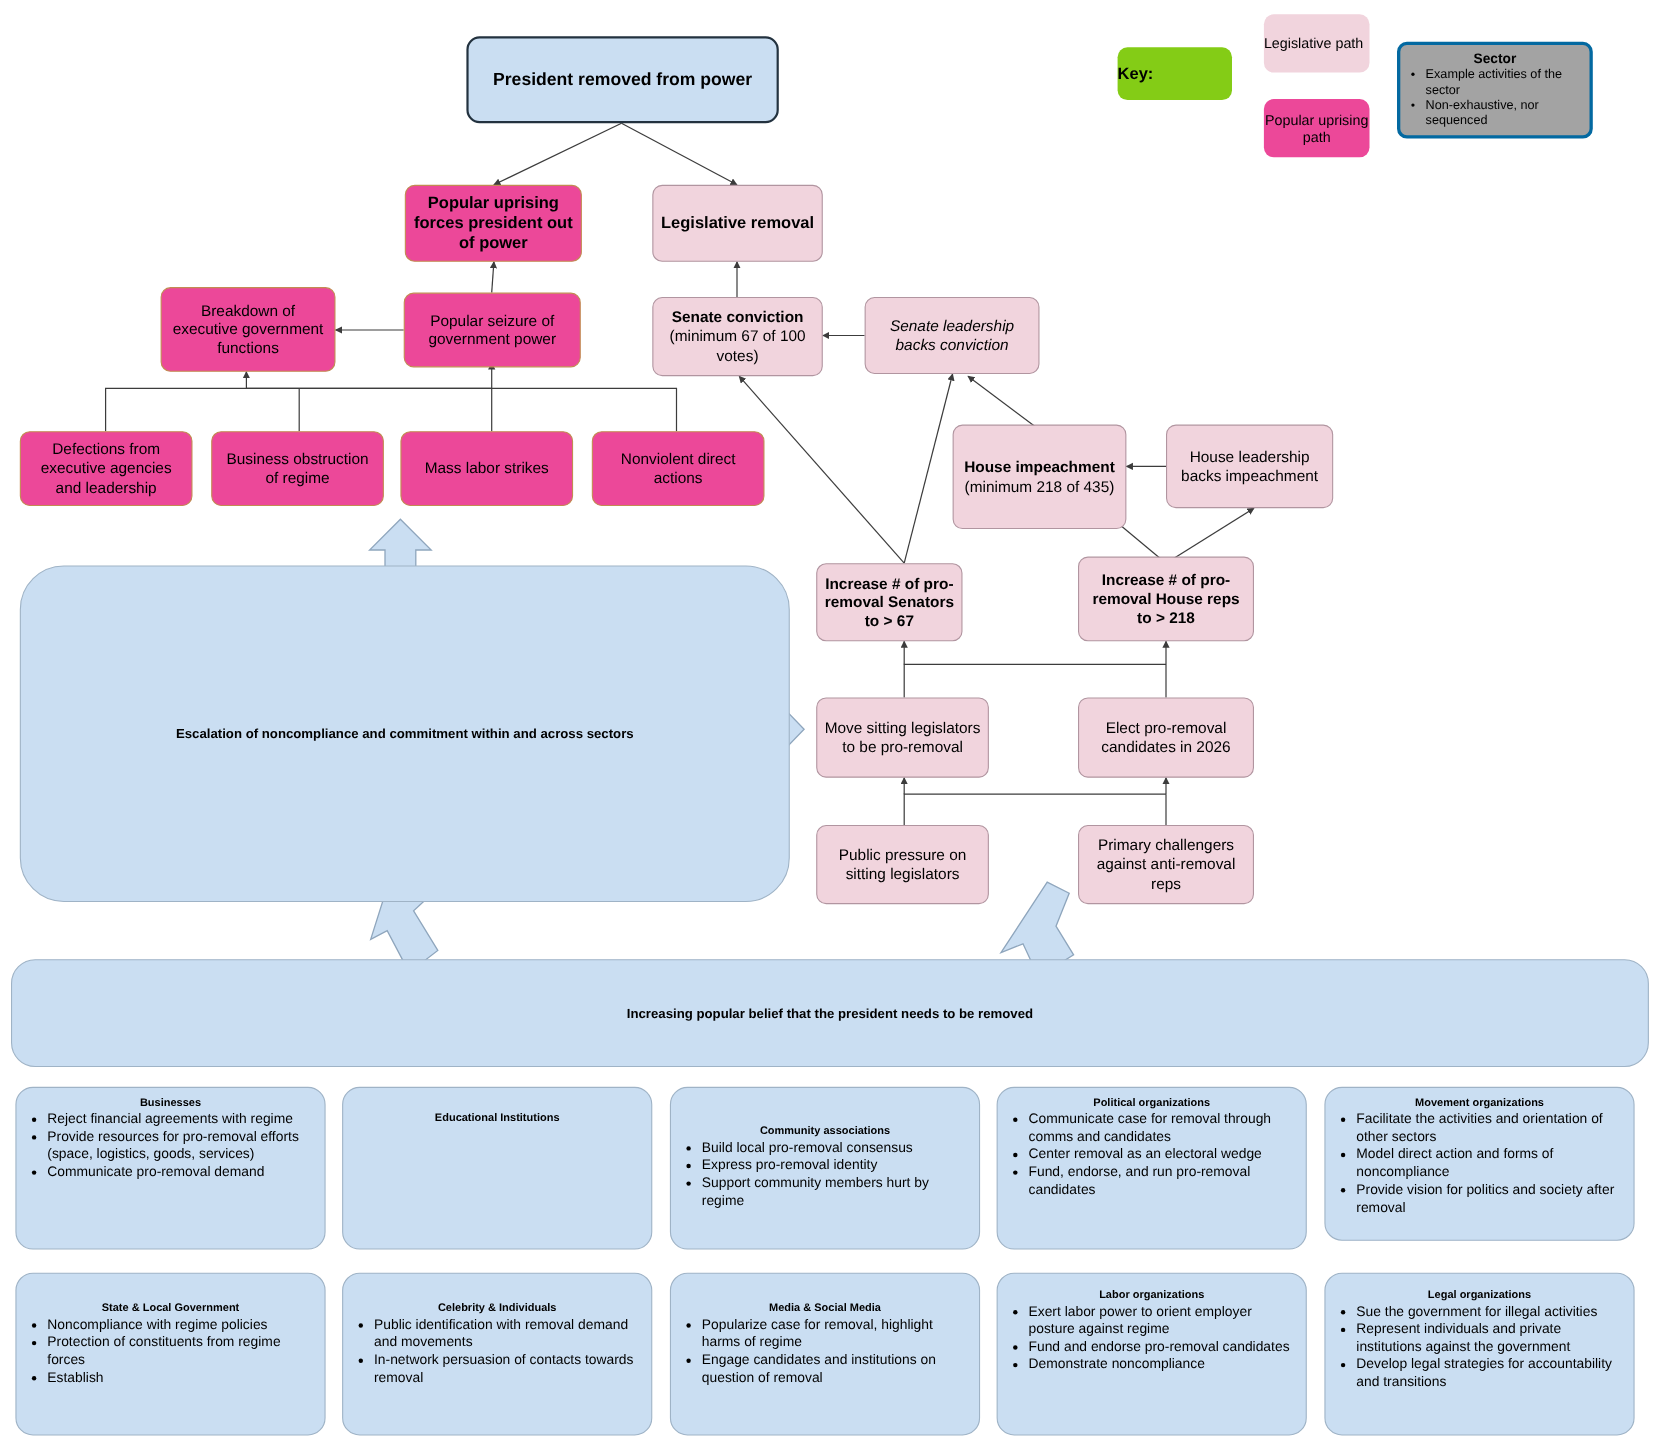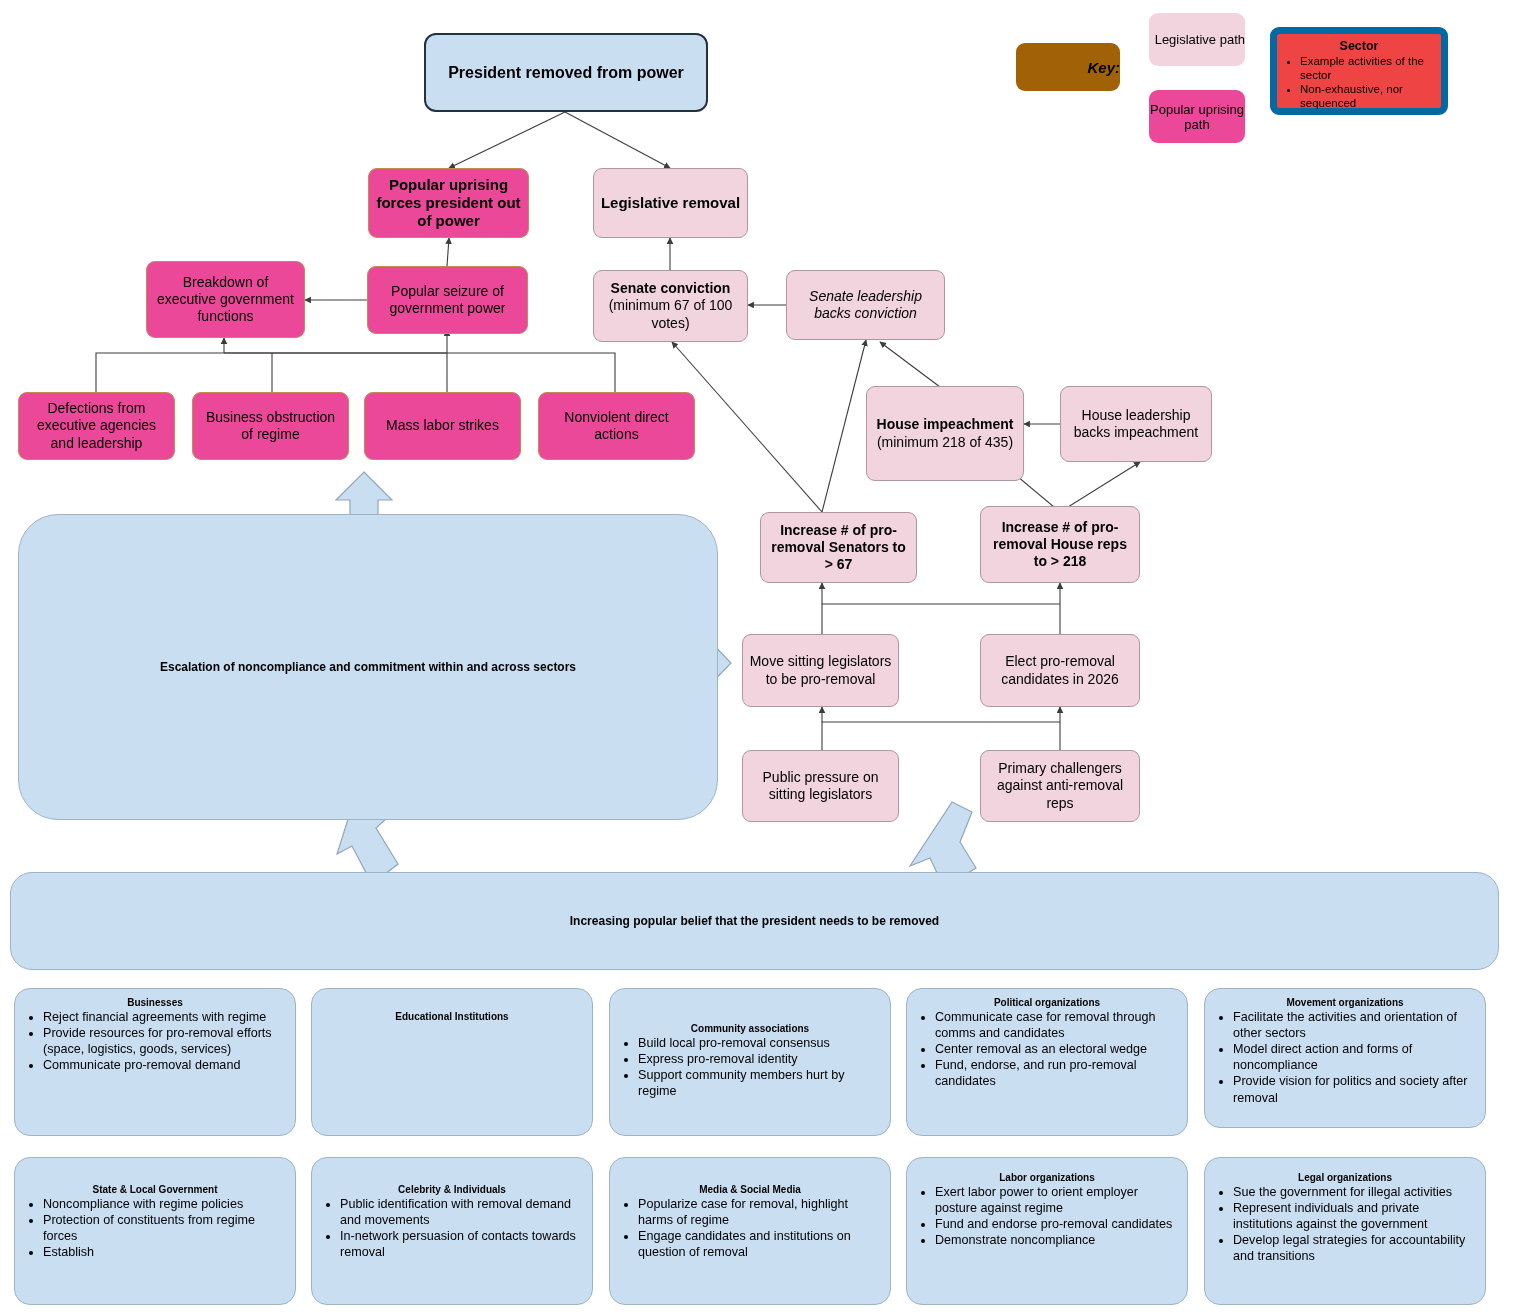--- a/index.html
+++ b/index.html
@@ -31,21 +31,21 @@
     align-items:center;
     justify-content:center;
     text-align:center;
     line-height:1.22;
     z-index:3;
     padding:3px 6px;
   }
   .node .txt{display:block;width:100%;}
   .orange{background:#ec4899;border-color:#c28b52;}
   .pink{background:#f1d4dd;border-color:#b195a0;}
-  .grey{background:#a16207;border-color:#9b9b9b;font-style:italic;}
+  .grey{background:#84cc16;border-color:#9b9b9b;}
   .root{
     background:#cadef2;
     border:2px solid #23323f;
     border-radius:12px;
   }
   .b{font-weight:bold;}
   .fs15{font-size:15px;}
   .fs14{font-size:14px;}
   .fs13{font-size:13px;}
   .fs16{font-size:16px;}
@@ -87,27 +87,28 @@
     margin:0;
     padding-left:18px;
     font-size:12.6px;
     line-height:1.28;
   }
   .sector li{margin:0 0 0 0;}
 
   
   .keybox{
     position:absolute;box-sizing:border-box;z-index:3;
-    border-radius:9px;display:flex;align-items:center;justify-content:flex-end;
+    border-radius:9px;display:flex;align-items:center;justify-content:flex-start;
     text-align:center;
   }
   .sectorkey{
     position:absolute;box-sizing:border-box;z-index:3;
-    background:#ef4444;border:7px solid #0369a1;border-radius:9px;
+    background:#a3a3a3;border:3px solid #0369a1;border-radius:9px;
     padding:5px 6px 4px 6px;
+    margin-top:11px;
   }
   .sectorkey h4{margin:0;font-size:12.5px;font-weight:bold;text-align:center;}
   .sectorkey ul{margin:1px 0 0 0;padding-left:17px;font-size:11.5px;line-height:1.22;}
   
   .fatarrow{position:absolute;z-index:2;}
 </style>
 </head>
 <body>
 
 <div id="canvas">
@@ -236,21 +237,21 @@
   </div>
 
   <div class="node pink fs14" style="left:866px;top:386px;width:158px;height:95px;flex-direction:column;">
     <span class="txt b">House impeachment</span>
     <span class="txt">(minimum 218 of 435)</span>
   </div>
   <div class="node pink fs14" style="left:1060px;top:386px;width:152px;height:76px;">
     <span class="txt">House leadership backs impeachment</span>
   </div>
 
-  <div class="node pink fs14 b" style="left:760px;top:512px;width:157px;height:71px;">
+  <div class="node pink fs14 b" style="left:742px;top:512px;width:133px;height:71px;">
     <span class="txt">Increase # of pro-removal Senators to &gt; 67</span>
   </div>
   <div class="node pink fs14 b" style="left:980px;top:506px;width:160px;height:77px;">
     <span class="txt">Increase # of pro-removal House reps to &gt; 218</span>
   </div>
 
   <div class="node pink fs14" style="left:742px;top:634px;width:157px;height:73px;">
     <span class="txt">Move sitting legislators to be pro-removal</span>
   </div>
   <div class="node pink fs14" style="left:980px;top:634px;width:160px;height:73px;">

